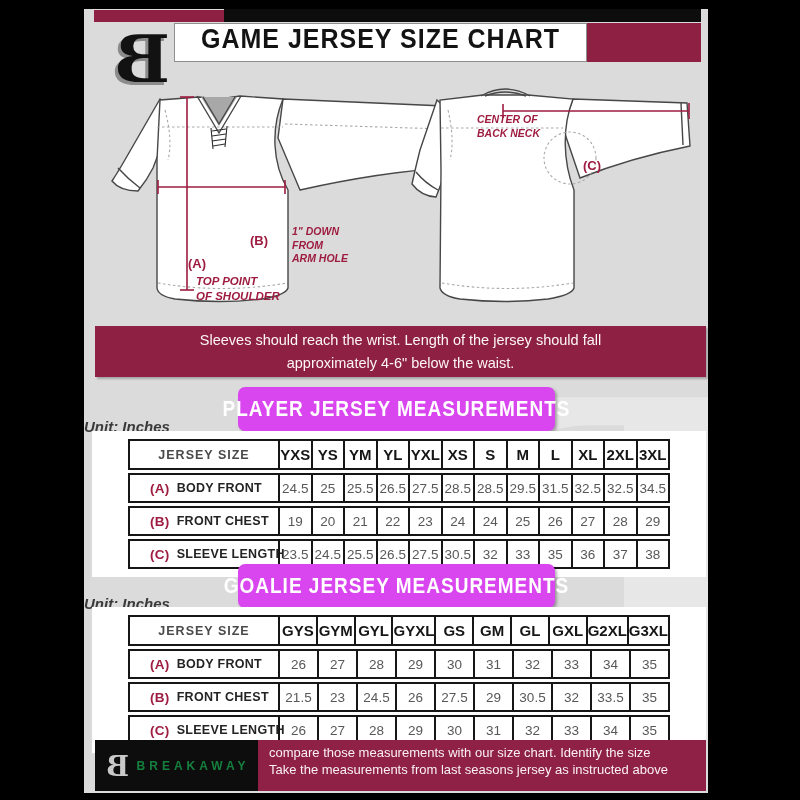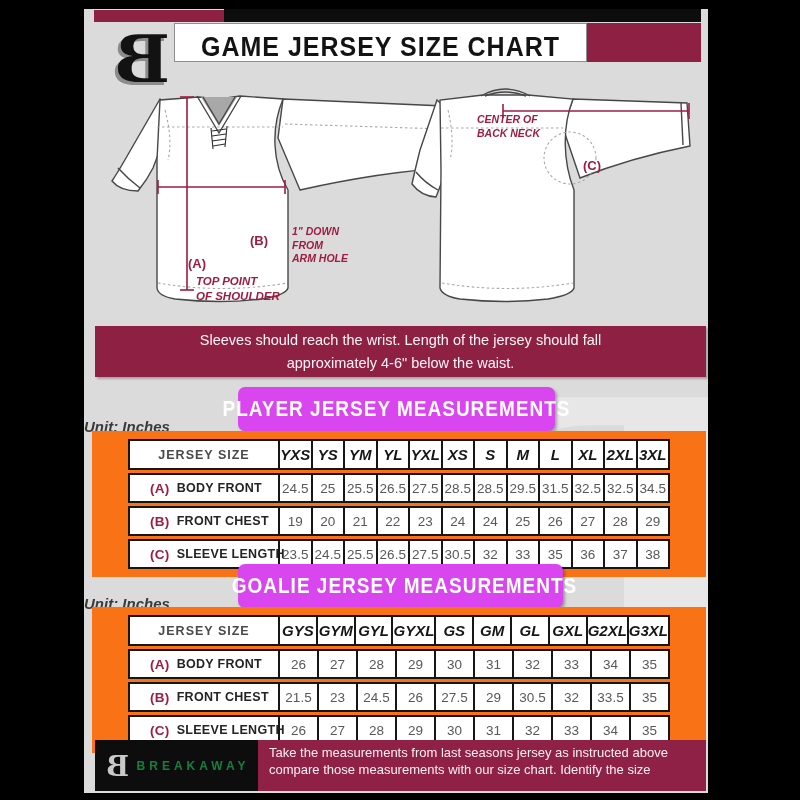--- a/index.html
+++ b/index.html
@@ -9,53 +9,53 @@
   #content{position:absolute;left:84px;top:9px;width:624px;height:784px;background:#dbdbdb;overflow:hidden;z-index:0;}
   .abs{position:absolute;}
   
   #watermark{position:absolute;right:-70px;top:355px;font-family:"DejaVu Serif",serif;
              font-size:470px;font-weight:bold;color:#e7e7e7;transform:scaleX(-1);
              line-height:0.9;z-index:0;user-select:none;}
   
   #topbar-maroon{left:94px;top:10px;width:130px;height:12px;background:#8e2044;z-index:3;}
   #topbar-black{left:224px;top:9px;width:477px;height:13px;background:#0d0d0d;z-index:3;}
   #titlebox{left:174px;top:23px;width:413px;height:39px;background:#fff;border:1px solid #8f8f8f;
-            box-sizing:border-box;display:flex;align-items:flex-end;justify-content:center;z-index:3;}
+            box-sizing:border-box;display:flex;align-items:flex-start;justify-content:center;z-index:3;}
   #titlebox span{font-size:25px;font-weight:bold;color:#131313;letter-spacing:1px;
             transform:scaleY(1.08);display:inline-block;white-space:nowrap;}
   #title-maroon{left:587px;top:23px;width:114px;height:39px;background:#8e2044;z-index:2;}
   #logo-top{left:102px;top:20px;z-index:4;}
   
   .ann{position:absolute;color:#9e1c40;font-weight:bold;z-index:3;line-height:1.3;margin-top:45px;}
   .ann.it{font-style:italic;}
   #svg-jerseys{position:absolute;left:0;top:0;width:800px;height:800px;z-index:2;pointer-events:none;}
   
   #notice{left:95px;top:326px;width:611px;height:51px;background:#8e2044;z-index:3;
           display:flex;flex-direction:column;align-items:center;justify-content:center;
           color:#fdf5f7;font-size:14.5px;line-height:1.55;box-shadow:2px 2px 2px rgba(0,0,0,.25);text-align:center;}
   
   .pill{position:absolute;left:238px;width:317px;height:44px;background:#d946ef;border-radius:7px;
         display:flex;align-items:center;justify-content:center;z-index:3;box-shadow:2px 2px 3px rgba(0,0,0,.3);}
   .pill span{color:#fff;font-size:19px;font-weight:bold;letter-spacing:1px;transform:scaleY(1.15);
         display:inline-block;white-space:nowrap;}
   .unit{position:absolute;left:84px;width:624px;z-index:3;
         font-size:15px;font-weight:bold;font-style:italic;color:#3a3a3a;}
   
-  .panel{position:absolute;left:92px;width:614px;background:#f97316;padding:8px 36px;box-sizing:border-box;z-index:3;}
+  .panel{position:absolute;left:92px;width:614px;background:#ffffff;padding:8px 36px;box-sizing:border-box;z-index:3;}
   .trow{display:flex;align-items:stretch;border:2px solid #161616;margin-bottom:3px;height:26px;background:#fff;}
   .trow.thead-row{height:27px;}
   .trow:last-child{margin-bottom:0;}
   .tcell{display:flex;align-items:center;justify-content:center;box-sizing:border-box;}
   .tlabel{width:148px;flex:none;}
   .tlabel.colhead{font-size:12.5px;font-weight:bold;color:#4a4a4a;letter-spacing:1px;}
   .trowlabel{justify-content:flex-start;padding-left:20px;font-size:12.5px;font-weight:bold;
              color:#242424;letter-spacing:.3px;white-space:nowrap;}
   .trowlabel .rkey{color:#9e1c40;margin-right:7px;font-size:13.5px;}
   .tsize{flex:1;border-left:2px solid #161616;}
-  .tsize b{font-size:15px;color:#161616;font-style:italic;}
+  .tsize b{font-size:15px;color:#161616;}
   .tsize.tval{font-size:13.5px;color:#585858;}
   
   #footer-black{left:95px;top:740px;width:163px;height:51px;background:#0d0d0d;z-index:3;
                 display:flex;align-items:center;justify-content:center;gap:7px;}
   #footer-brand{color:#15803d;font-size:12px;font-weight:bold;letter-spacing:4px;white-space:nowrap;}
   #footer-maroon{left:258px;top:740px;width:448px;height:51px;background:#8e2145;z-index:3;
                  box-sizing:border-box;padding:5px 8px 5px 11px;color:#fbf0f3;font-size:13px;line-height:1.3;}
 </style>
 </head>
 <body>
@@ -257,21 +257,21 @@
         <div class="tcell tsize tval">30.5</div>
         <div class="tcell tsize tval">32</div>
         <div class="tcell tsize tval">33</div>
         <div class="tcell tsize tval">35</div>
         <div class="tcell tsize tval">36</div>
         <div class="tcell tsize tval">37</div>
         <div class="tcell tsize tval">38</div>
       </div>
     </div>
 
-  <div class="pill" style="top:564px;padding-left:8px;">
+  <div class="pill" style="top:564px;">
     <span>GOALIE JERSEY MEASUREMENTS</span>
   </div>
   <div class="unit" style="top:595px;">Unit: Inches</div>
   <div class="panel" style="top:607px;">
       <div class="trow thead-row">
         <div class="tcell tlabel colhead">JERSEY SIZE</div>
         <div class="tcell tsize">
           <b>GYS</b>
         </div>
         <div class="tcell tsize">
@@ -354,16 +354,16 @@
 
   <div class="abs" id="footer-black">
     <svg width="26" height="30" viewBox="0 0 26 30">
       <g transform="translate(25,0) scale(-1,1)">
         <text x="0" y="25" font-family="DejaVu Serif" font-size="27" font-weight="bold" fill="#c9c9c9">B</text>
       </g>
     </svg>
     <span id="footer-brand">BREAKAWAY</span>
   </div>
   <div class="abs" id="footer-maroon">
+    <div>compare those measurements  with our size chart. Identify the size</div>
     <div>Take the measurements from last seasons jersey as instructed above</div>
-    <div>compare those measurements  with our size chart. Identify the size</div>
   </div>
 </div>
 
 </body></html>

